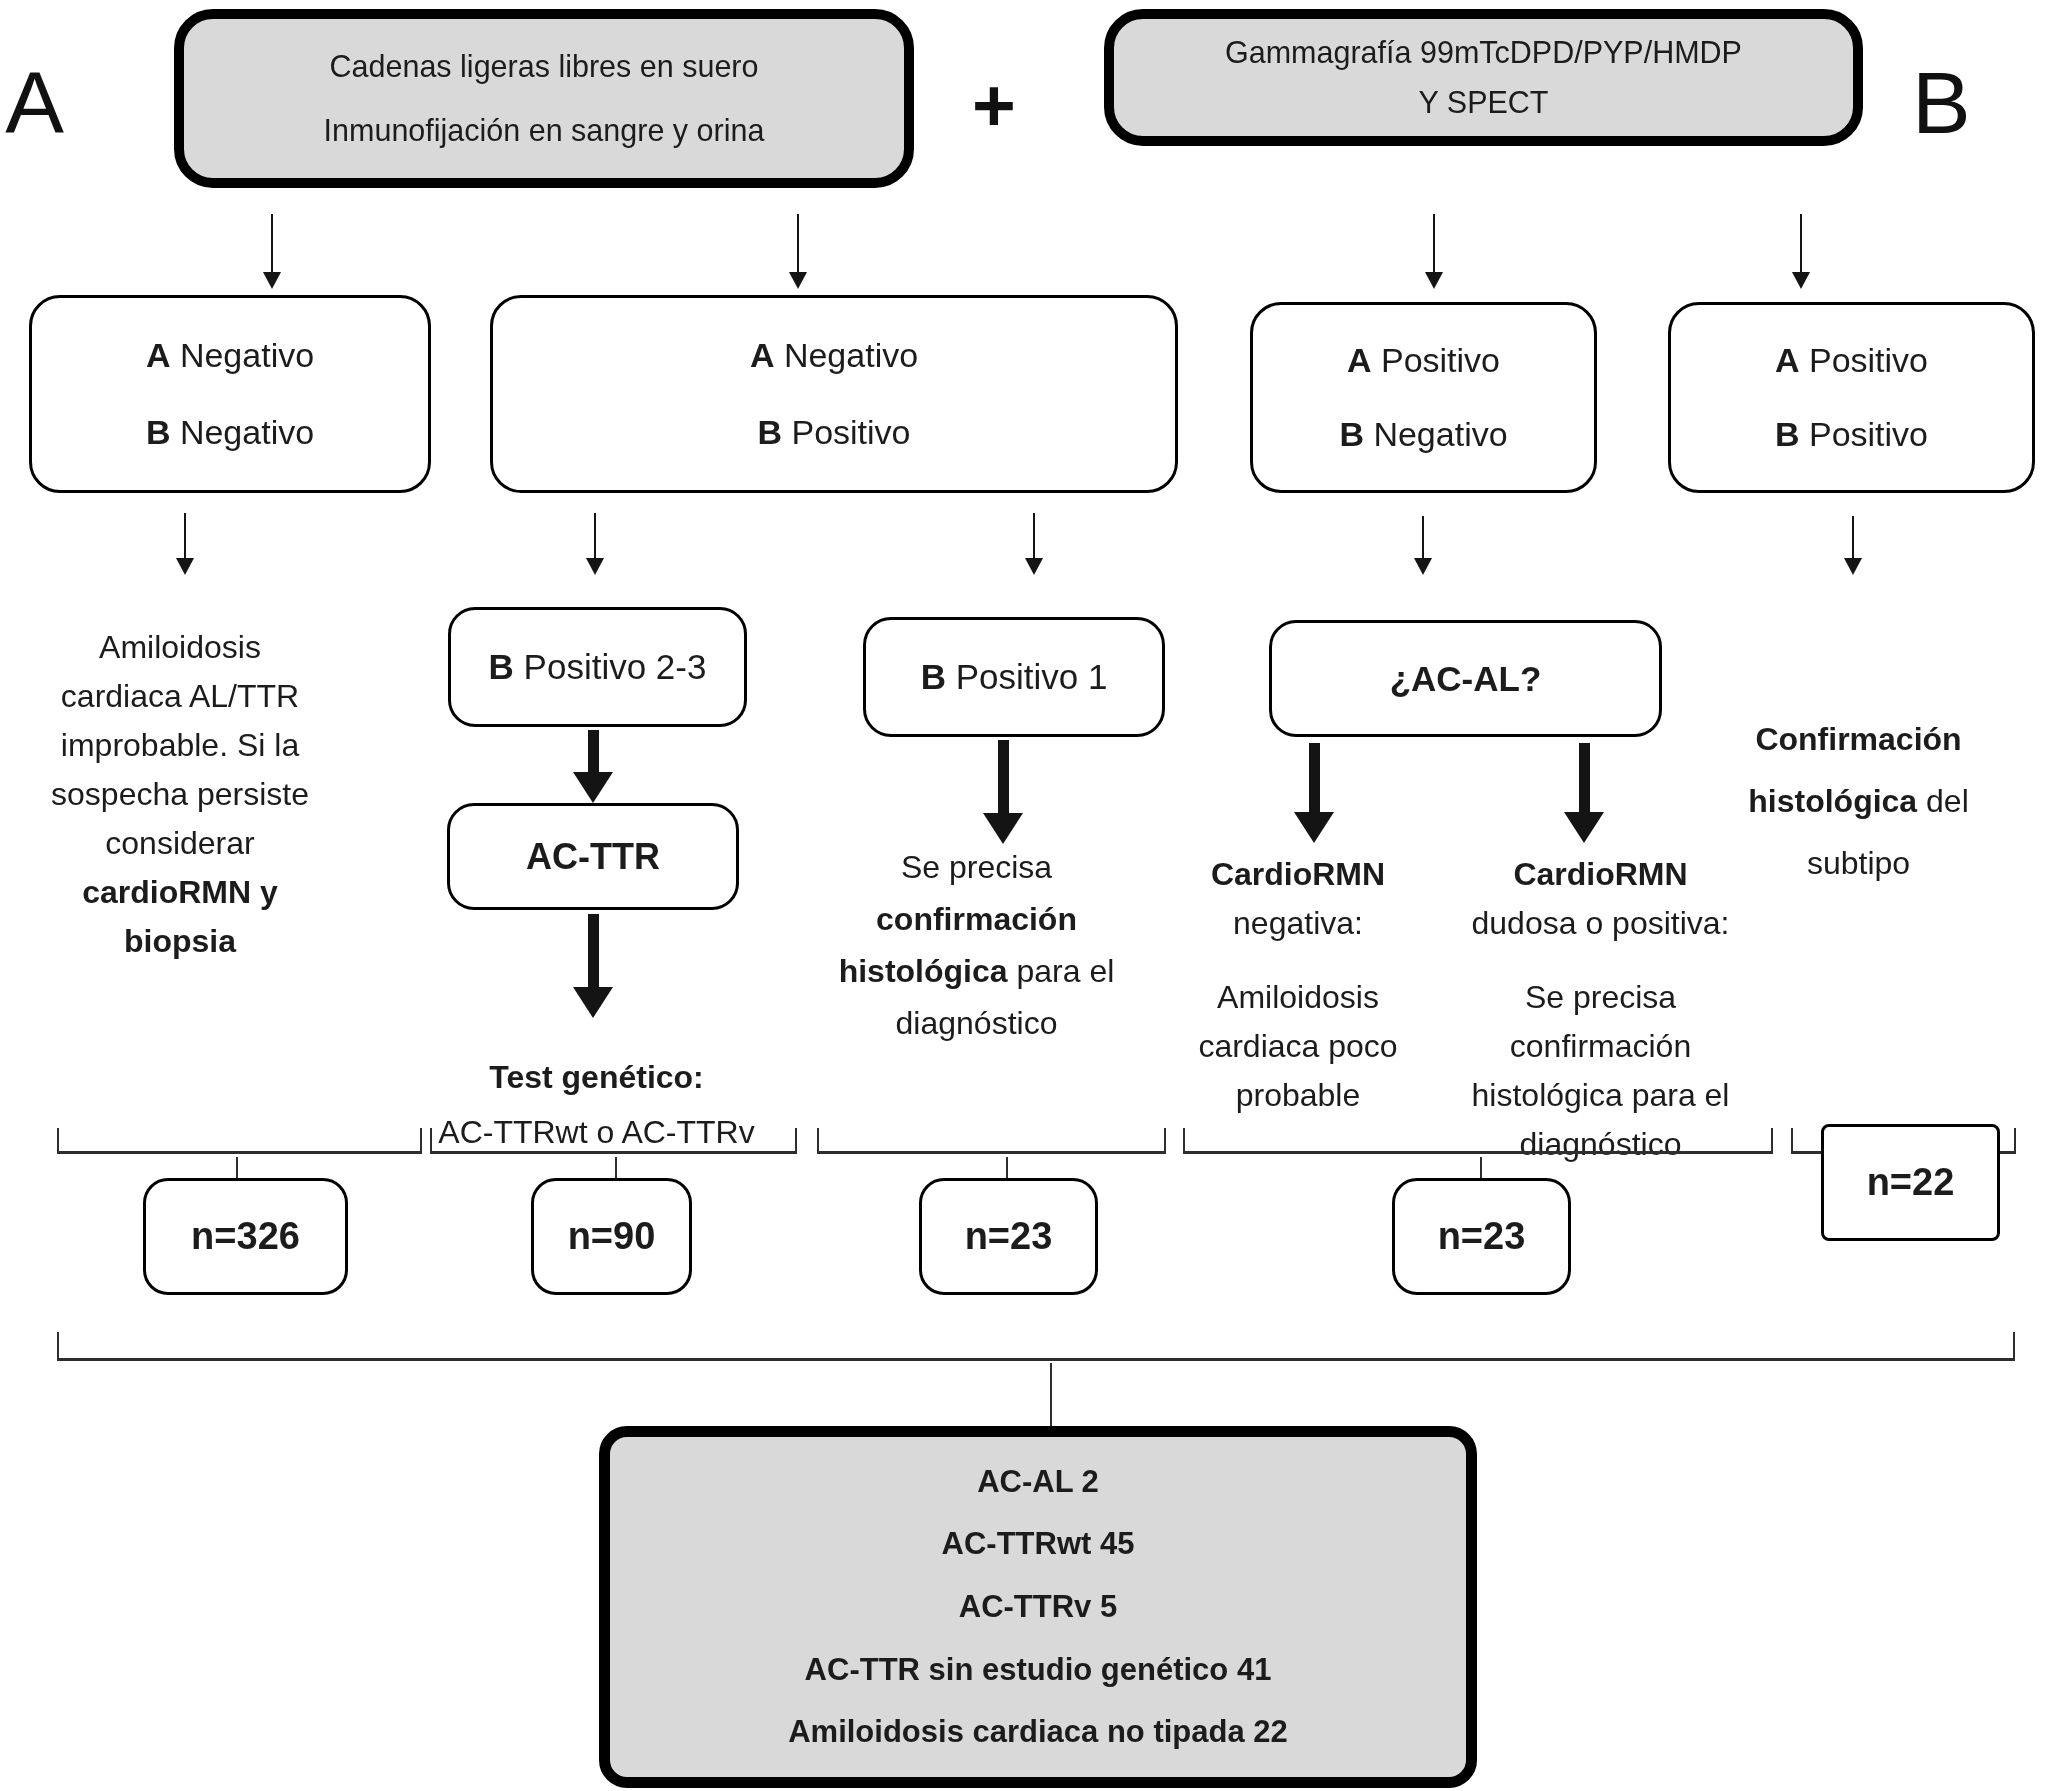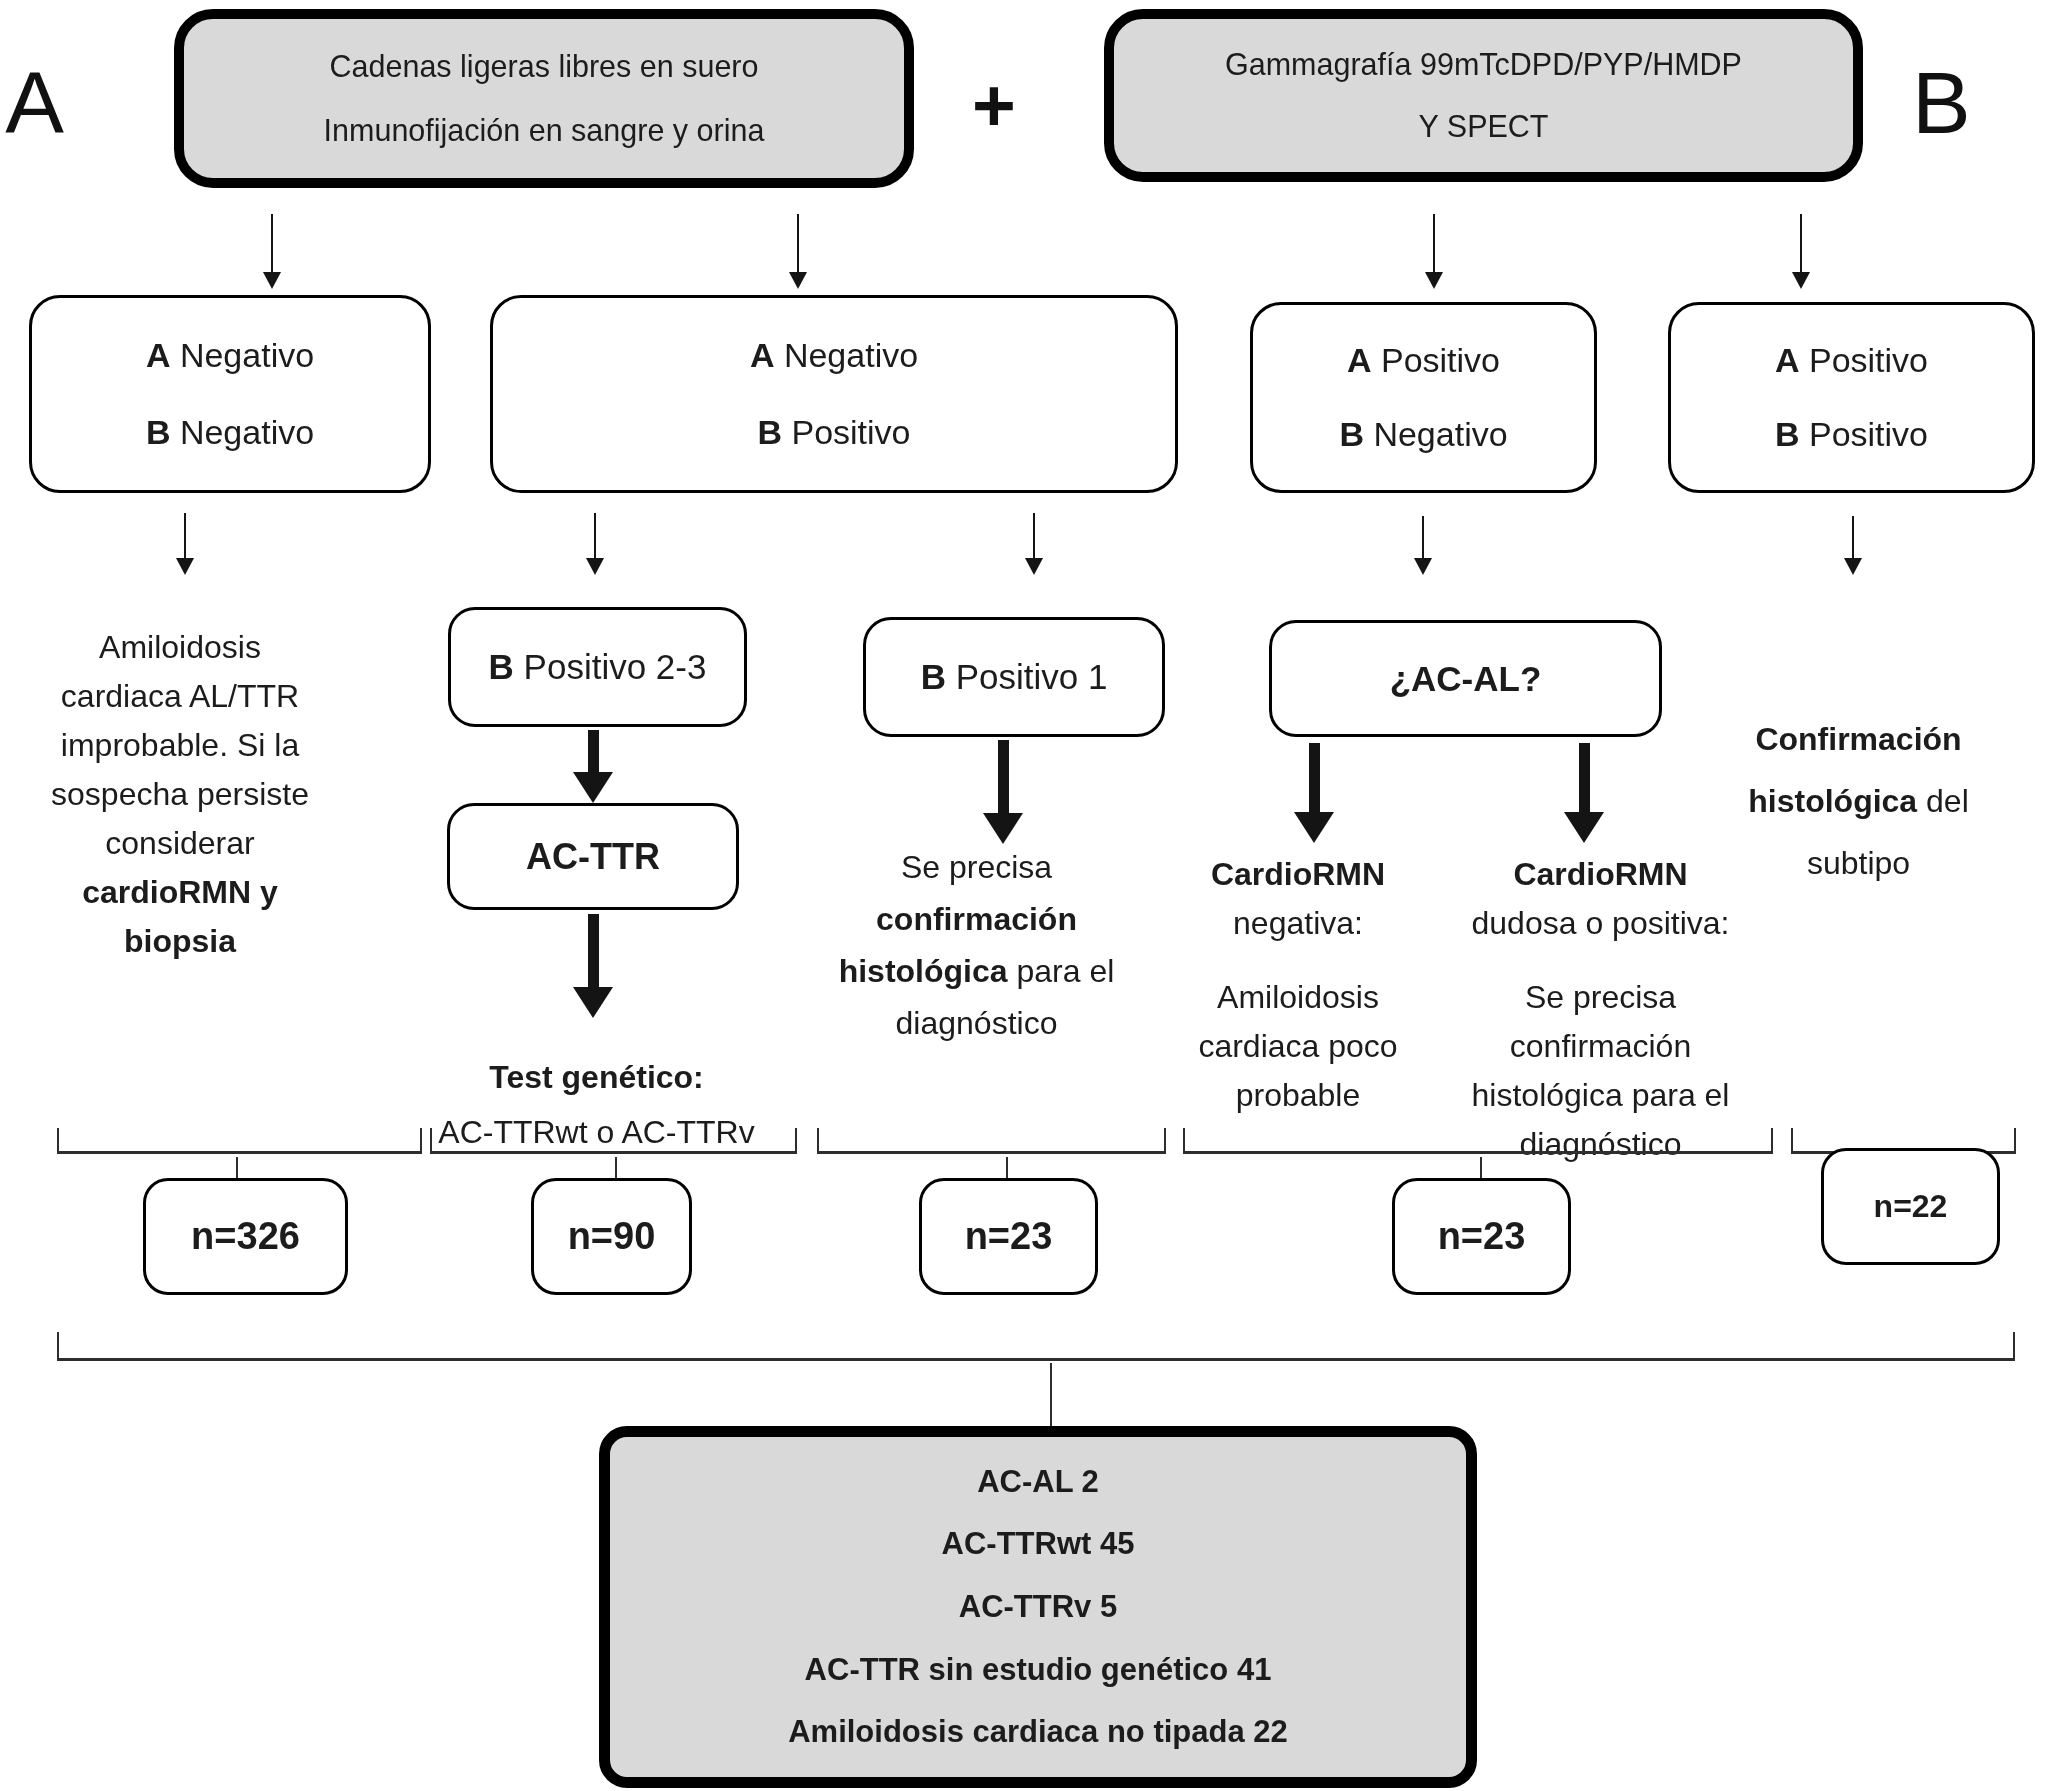--- a/index.html
+++ b/index.html
@@ -42,21 +42,21 @@
 <div id="stage">
 
   <div class="corner" style="left:5.2px;top:52px;">A</div>
   <div class="plus" style="left:972px;top:62px;">+</div>
   <div class="corner" style="left:1912px;top:52px;">B</div>
 
   <div class="node gray" style="left:174px;top:9px;width:740px;height:179px;font-size:30.5px;">
       <div class="tline"><span>Cadenas ligeras libres en suero</span></div>
       <div class="tline"><span>Inmunofijación en sangre y orina</span></div>
     </div>
-  <div class="node gray" style="left:1104px;top:9px;width:759px;height:173px;font-size:30.5px;">
+  <div class="node gray" style="left:1104px;top:9px;width:759px;height:137px;font-size:30.5px;">
       <div class="tline"><span>Gammagrafía 99mTcDPD/PYP/HMDP</span></div>
       <div class="tline"><span>Y SPECT</span></div>
     </div>
 
   <div class="arr thin" style="left:263px;top:214px;">
       <div class="stem" style="height:58px;"></div>
       <div class="head"></div>
     </div>
   <div class="arr thin" style="left:789px;top:214px;">
       <div class="stem" style="height:58px;"></div>
@@ -195,21 +195,21 @@
   <div class="stemline" style="left:1006px;top:1157px;height:21.4px;"></div>
   <div class="bracket" style="left:1183px;top:1128px;width:590px;height:26px;"></div>
   <div class="stemline" style="left:1480px;top:1157px;height:21.4px;"></div>
   <div class="bracket" style="left:1791px;top:1128px;width:225px;height:26px;"></div>
   <div class="stemline" style="left:1911px;top:1157px;height:21.4px;"></div>
 
   <div class="node count" style="left:143px;top:1178px;width:205px;height:117px;font-size:38px;">n=326</div>
   <div class="node count" style="left:531px;top:1178px;width:161px;height:117px;font-size:38px;">n=90</div>
   <div class="node count" style="left:919px;top:1178px;width:179px;height:117px;font-size:38px;">n=23</div>
   <div class="node count" style="left:1392px;top:1178px;width:179px;height:117px;font-size:38px;">n=23</div>
-  <div class="node count" style="left:1821px;top:1148px;width:179px;height:117px;font-size:32px;">n=22</div>
+  <div class="node count" style="left:1821px;top:1124px;width:179px;height:117px;font-size:38px;border-radius:8px;">n=22</div>
 
   <div class="bracket" style="left:57px;top:1332px;width:1958px;height:29px;"></div>
   <div class="stemline" style="left:1050px;top:1363px;height:63px;"></div>
 
   <div class="node gray summary" style="left:599px;top:1426px;width:878px;height:362px;font-size:31px;border-radius:28px;">
       <div class="tline"><span class="bseg">AC-AL 2</span></div>
       <div class="tline"><span class="bseg">AC-TTRwt 45</span></div>
       <div class="tline"><span class="bseg">AC-TTRv 5</span></div>
       <div class="tline"><span class="bseg">AC-TTR sin estudio genético 41</span></div>
       <div class="tline"><span class="bseg">Amiloidosis cardiaca no tipada 22</span></div>

